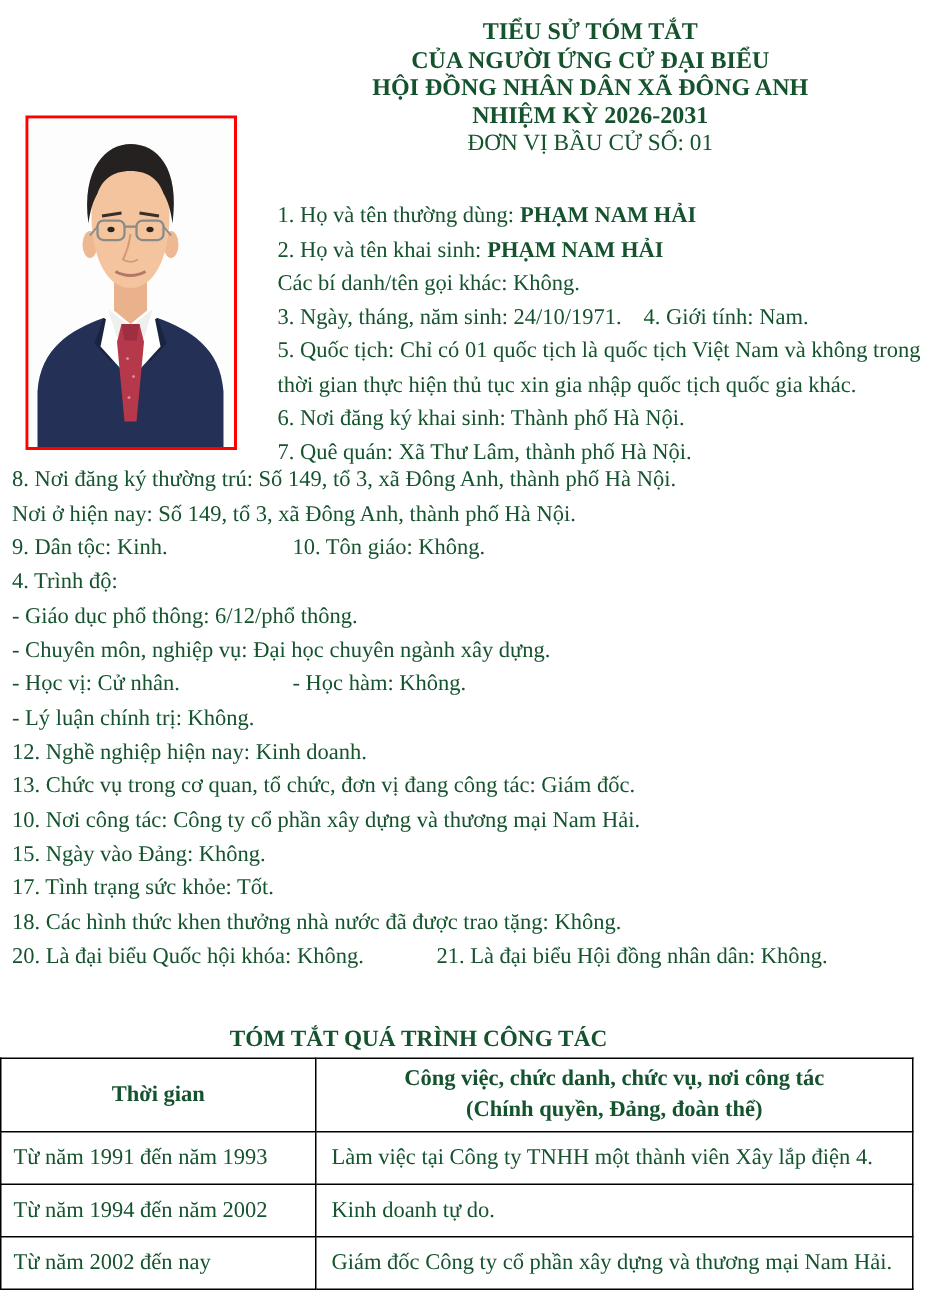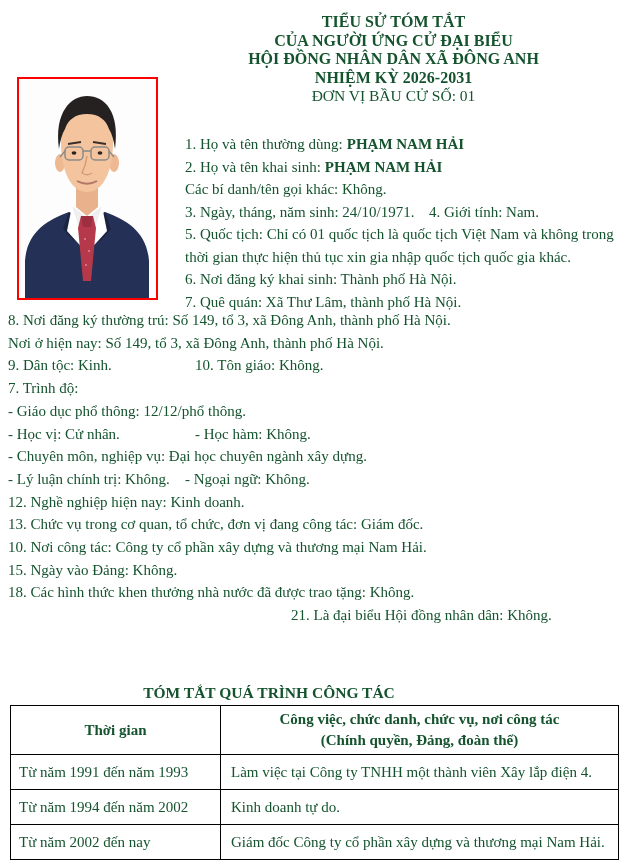--- a/index.html
+++ b/index.html
@@ -29,25 +29,25 @@
   }
   .full-block p{margin:0;white-space:nowrap;position:relative;}
   .abs{position:absolute;top:0;}
   .pos-gender{left:244px;}
   .pos-religion{left:187px;}
   .pos-hocham{left:187px;}
   .pos-ngoaingu{left:177px;}
   .pos-hdnd{left:283px;}
   .val{font-weight:bold;margin-left:4px;}
   .career-title{
-    position:absolute;left:0;top:684px;width:538px;text-align:center;
+    position:absolute;left:10px;top:684px;width:538px;text-align:center;
     font-weight:bold;font-size:15.5px;
   }
   table.career{
-    position:absolute;left:10px;top:705px;width:608px;
+    position:absolute;left:0;top:705px;width:608px;
     border-collapse:collapse;font-size:15px;table-layout:fixed;padding-left:44px;
   }
   table.career th,table.career td{
     border:1px solid #000;vertical-align:middle;
   }
   table.career th{font-weight:bold;text-align:center;line-height:21px;height:46px;}
   table.career col.c1{width:210px;}
   table.career col.c2{width:398px;}
   table.career td{height:30px;padding:2px 6px 2px 10px;text-align:left;}
   table.career td.time{padding-left:8px;}
@@ -128,37 +128,38 @@
     <p>7. Quê quán: Xã Thư Lâm, thành phố Hà Nội.</p>
   </div>
 
   <div class="full-block">
     <p>8. Nơi đăng ký thường trú: Số 149, tổ 3, xã Đông Anh, thành phố Hà Nội.</p>
     <p>Nơi ở hiện nay: Số 149, tổ 3, xã Đông Anh, thành phố Hà Nội.</p>
     <p>
       <span>9. Dân tộc: Kinh.</span>
       <span class="abs pos-religion">10. Tôn giáo: Không.</span>
     </p>
-    <p>7. Trình độ:</p>
-    <p>- Giáo dục phổ thông: 12/12/phổ thông.</p>
+    <p>4. Trình độ:</p>
+    <p>- Giáo dục phổ thông: 6/12/phổ thông.</p>
+    <p>- Chuyên môn, nghiệp vụ: Đại học chuyên ngành xây dựng.</p>
     <p>
       <span>- Học vị: Cử nhân.</span>
       <span class="abs pos-hocham">-  Học hàm: Không.</span>
     </p>
-    <p>- Chuyên môn, nghiệp vụ: Đại học chuyên ngành xây dựng.</p>
     <p>
       <span>- Lý luận chính trị: Không.</span>
-      <span class="abs pos-ngoaingu">- Ngoại ngữ: Không.</span>
     </p>
     <p>12. Nghề nghiệp hiện nay: Kinh doanh.</p>
     <p>13. Chức vụ trong cơ quan, tổ chức, đơn vị đang công tác: Giám đốc.</p>
     <p>10. Nơi công tác: Công ty cổ phần xây dựng và thương mại Nam Hải.</p>
     <p>15. Ngày vào Đảng: Không.</p>
+    <p>17. Tình trạng sức khỏe: Tốt.</p>
     <p>18. Các hình thức khen thưởng nhà nước đã được trao tặng: Không.</p>
     <p>
+      <span>20. Là đại biểu Quốc hội khóa: Không.</span>
       <span class="abs pos-hdnd">21. Là đại biểu Hội đồng nhân dân: Không.</span>
     </p>
   </div>
 
   <div class="career-title">TÓM TẮT QUÁ TRÌNH CÔNG TÁC</div>
 
   <table class="career">
     <colgroup>
         <col class="c1">
         <col class="c2">

